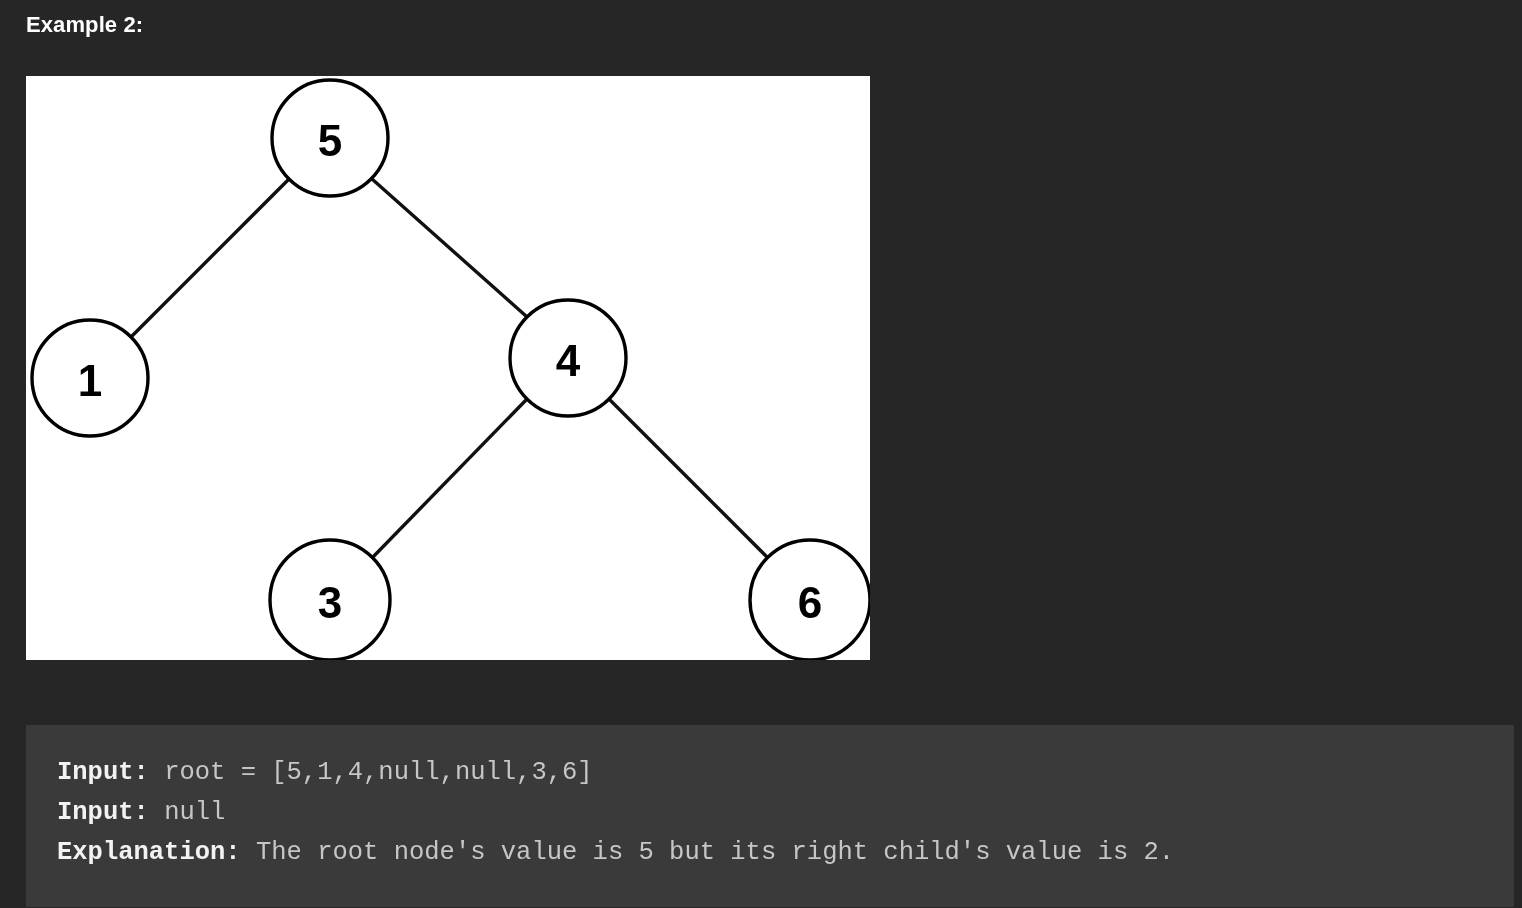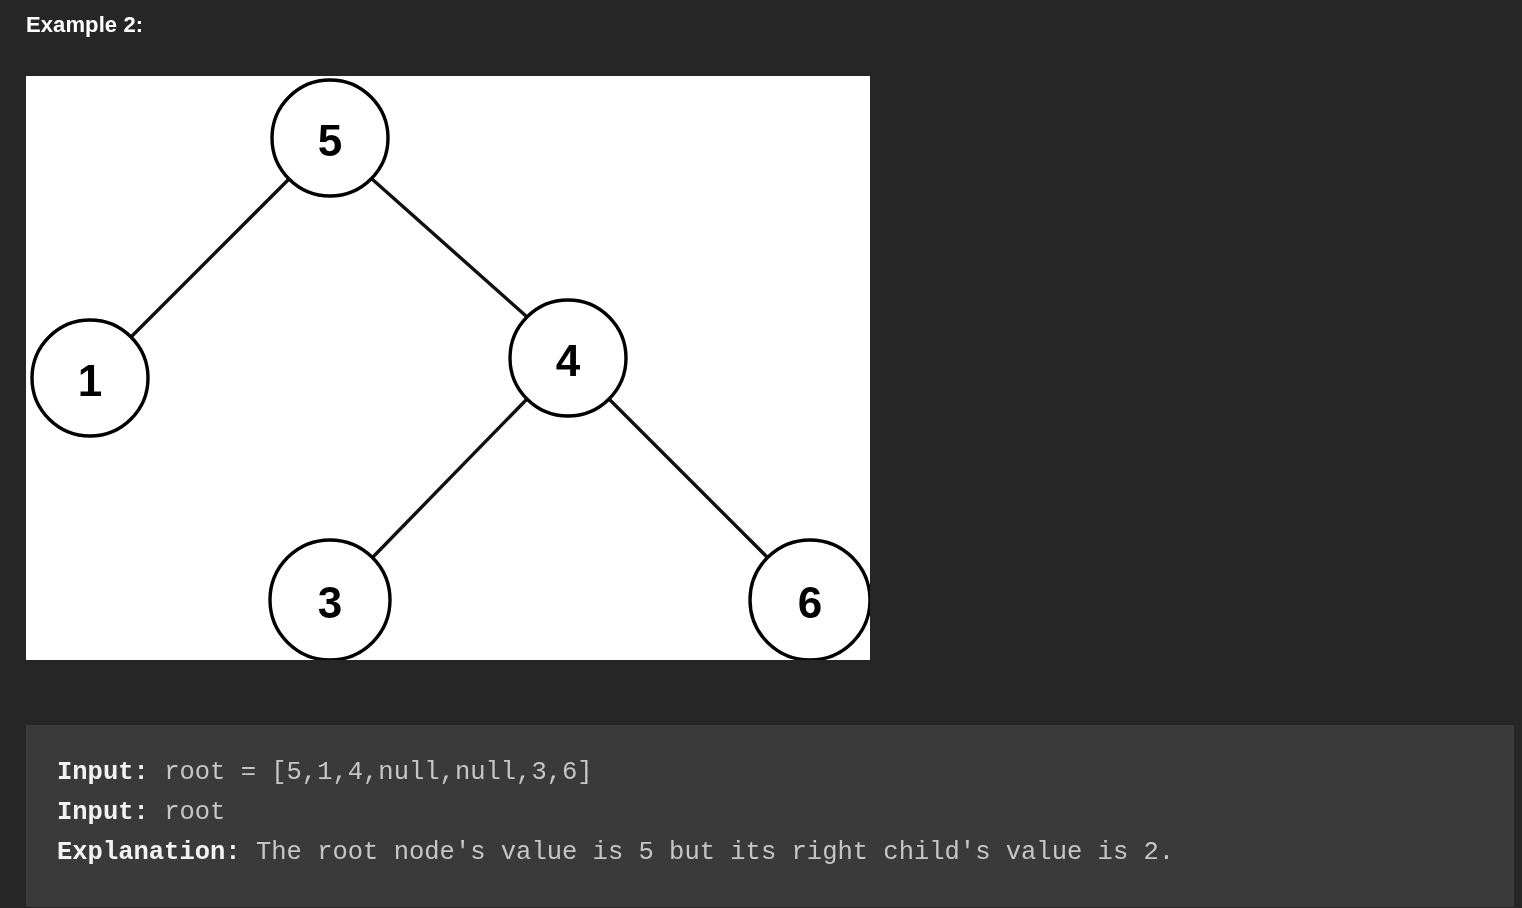--- a/index.html
+++ b/index.html
@@ -133,17 +133,17 @@
         <g>
           <circle class="node-circle" cx="784" cy="524" r="60"></circle>
           <text class="node-label" x="784" y="526">6</text>
         </g>
       </g>
     </svg>
   </div>
 
   <div class="code-block">
     <div class="code-line"><span class="code-label">Input:</span><span class="code-value"> root = [5,1,4,null,null,3,6]</span></div>
-    <div class="code-line"><span class="code-label">Input:</span><span class="code-value"> root</span></div>
+    <div class="code-line"><span class="code-label">Input:</span><span class="code-value"> null</span></div>
     <div class="code-line"><span class="code-label">Explanation:</span><span class="code-value"> The root node's value is 5 but its right child's value is 2.</span></div>
   </div>
 
 </div>
 
 </body></html>

